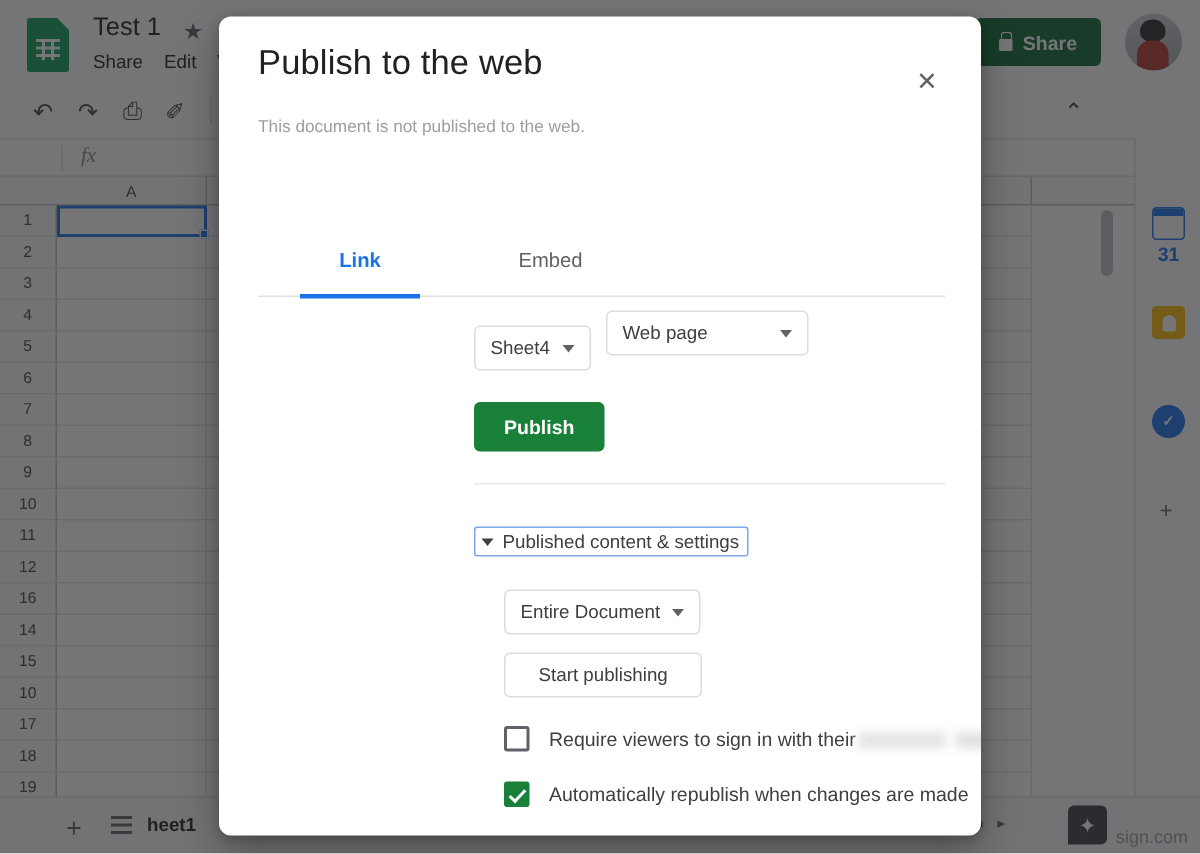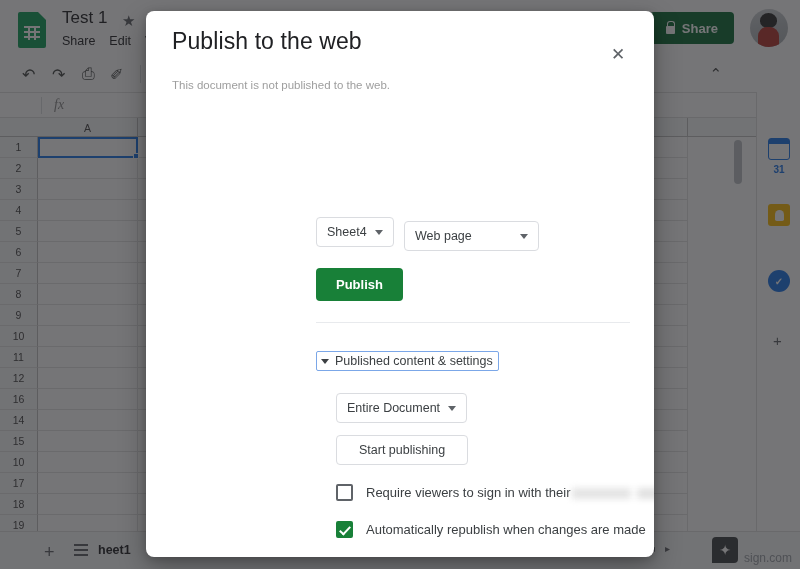--- a/index.html
+++ b/index.html
@@ -93,21 +93,21 @@
   .selcell { position: absolute; border: 2px solid #1a73e8; }
   .selhandle { position: absolute; width: 6px; height: 6px; background: #1a73e8; border: 1px solid #fff; }
 
   .vscroll { position:absolute; right:58px; top:140px; width:8px; height:44px; background:#bdc1c6; border-radius:4px; }
   .hscroll { position:absolute; left:330px; bottom:44px; width:150px; height:8px; background:#dadce0; border-radius:4px; }
 
   .gs-sidepanel { position: absolute; right: 0; top: 92px; width: 44px; bottom: 0; background: #fff; border-left: 1px solid #e0e0e0; }
   .sp-ico { position: absolute; left: 11px; width: 22px; height: 22px; border-radius: 3px;
     display:flex; align-items:center; justify-content:center; font-size: 10px; font-weight:bold; color:#fff; }
   .sp-cal { top: 46px; background: #fff; border: 1.5px solid #1a73e8; color:#1a73e8; }
-  .sp-cal span { font-size: 10px; margin-top: 40px; }
+  .sp-cal span { font-size: 13px; margin-top: 40px; }
   .sp-cal::before { content:""; position:absolute; top:0; left:0; right:0; height:5px; background:#1a73e8; }
   .sp-keep { top: 112px; background: #fbbc04; }
   .sp-keep .bulb { width:9px; height:11px; background:#fff; border-radius:5px 5px 2px 2px; }
   .sp-tasks { top: 178px; background: #1a73e8; border-radius: 50%; }
   .sp-plus { position:absolute; left:16px; top: 240px; font-size:15px; color:#5f6368; }
   .sp-chev { position:absolute; left:15px; bottom: 22px; font-size: 15px; color:#5f6368; }
 
   .gs-bottombar { position: absolute; bottom: 0; left: 0; width: 800px; height: 38px; background: #f8f9fa; border-top: 1px solid #e0e0e0; }
   .bb-plus { position: absolute; left: 44px; top: 10px; font-size: 18px; color: #5f6368; }
   .bb-hamb { position: absolute; left: 74px; top: 12px; width: 14px; height: 12px;
@@ -146,21 +146,21 @@
   #tab-embed { left: 155px; width: 80px; }
 
   .sel-btn {
     position: absolute; height: 30px; border: 1px solid #dadce0; border-radius: 4px;
     background: #fff; display: flex; align-items: center; gap: 8px; padding: 0 10px;
     font-size: 12.5px; color: #3c4043; cursor: pointer;
   }
   .caret { width: 0; height: 0; border-left: 4px solid transparent; border-right: 4px solid transparent;
     border-top: 5px solid #5f6368; }
   #sel-sheet { left: 170px; top: 206px; }
-  #sel-format { left: 258px; top: 210px; gap: 48px; }
+  #sel-format { left: 258px; top: 196px; gap: 48px; }
 
   .publish-btn {
     position: absolute; left: 170px; top: 257px; height: 33px; padding: 0 20px;
     background: #188038; color: #fff; border: none; border-radius: 4px;
     font-size: 13px; font-weight: bold; cursor: pointer;
     font-family: "Liberation Sans", sans-serif;
   }
 
   .dlg-divider { position: absolute; left: 170px; top: 311px; width: 314px; height: 1px; background: #e8eaed; }
 
@@ -423,20 +423,24 @@
     </div>
   </div>
 
   <div id="scrim"></div>
 
   <div id="dialog">
     <div class="dlg-title">Publish to the web</div>
     <div class="dlg-close">✕</div>
     <div class="dlg-status">This document is not published to the web.</div>
 
+    <div class="dlg-tabs">
+      <div class="dlg-tab active" id="tab-link">Link</div>
+      <div class="dlg-tab" id="tab-embed">Embed</div>
+    </div>
 
     <div class="sel-btn" id="sel-sheet">
       <span>Sheet4</span>
       <span class="caret"></span>
     </div>
     <div class="sel-btn" id="sel-format">
       <span>Web page</span>
       <span class="caret"></span>
     </div>
 

